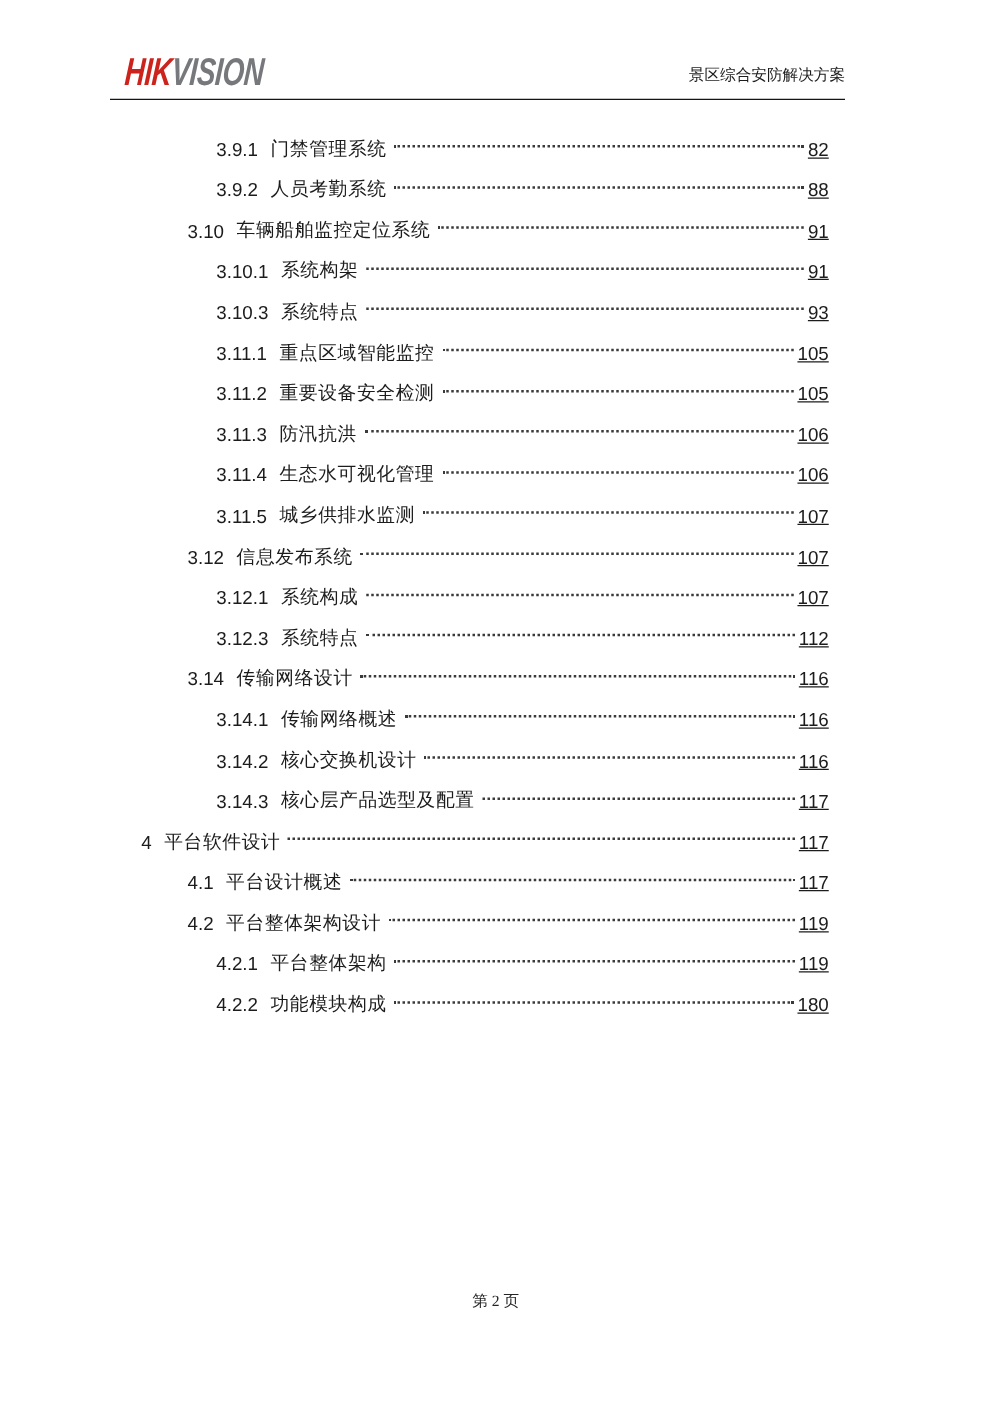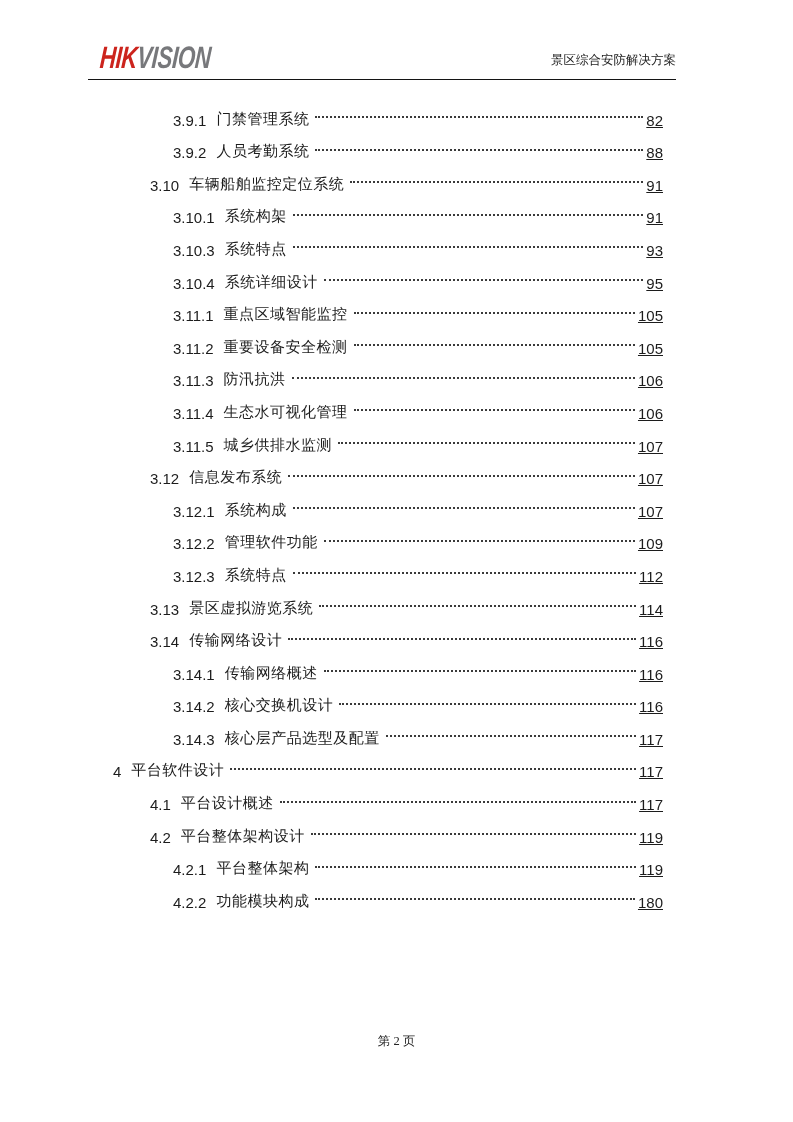--- a/index.html
+++ b/index.html
@@ -137,26 +137,20 @@
         <span class="toc-leader"></span>
         <span class="toc-page">91</span>
       </div>
       <div class="toc-row level-3">
         <span class="toc-num">3.10.3</span>
         <span class="toc-title">系统特点</span>
         <span class="toc-leader"></span>
         <span class="toc-page">93</span>
       </div>
       <div class="toc-row level-3">
-        <span class="toc-num">3.10.4</span>
-        <span class="toc-title">系统详细设计</span>
-        <span class="toc-leader"></span>
-        <span class="toc-page">95</span>
-      </div>
-      <div class="toc-row level-3">
         <span class="toc-num">3.11.1</span>
         <span class="toc-title">重点区域智能监控</span>
         <span class="toc-leader"></span>
         <span class="toc-page">105</span>
       </div>
       <div class="toc-row level-3">
         <span class="toc-num">3.11.2</span>
         <span class="toc-title">重要设备安全检测</span>
         <span class="toc-leader"></span>
         <span class="toc-page">105</span>
@@ -185,36 +179,24 @@
         <span class="toc-leader"></span>
         <span class="toc-page">107</span>
       </div>
       <div class="toc-row level-3">
         <span class="toc-num">3.12.1</span>
         <span class="toc-title">系统构成</span>
         <span class="toc-leader"></span>
         <span class="toc-page">107</span>
       </div>
       <div class="toc-row level-3">
-        <span class="toc-num">3.12.2</span>
-        <span class="toc-title">管理软件功能</span>
-        <span class="toc-leader"></span>
-        <span class="toc-page">109</span>
-      </div>
-      <div class="toc-row level-3">
         <span class="toc-num">3.12.3</span>
         <span class="toc-title">系统特点</span>
         <span class="toc-leader"></span>
         <span class="toc-page">112</span>
-      </div>
-      <div class="toc-row level-2">
-        <span class="toc-num">3.13</span>
-        <span class="toc-title">景区虚拟游览系统</span>
-        <span class="toc-leader"></span>
-        <span class="toc-page">114</span>
       </div>
       <div class="toc-row level-2">
         <span class="toc-num">3.14</span>
         <span class="toc-title">传输网络设计</span>
         <span class="toc-leader"></span>
         <span class="toc-page">116</span>
       </div>
       <div class="toc-row level-3">
         <span class="toc-num">3.14.1</span>
         <span class="toc-title">传输网络概述</span>

